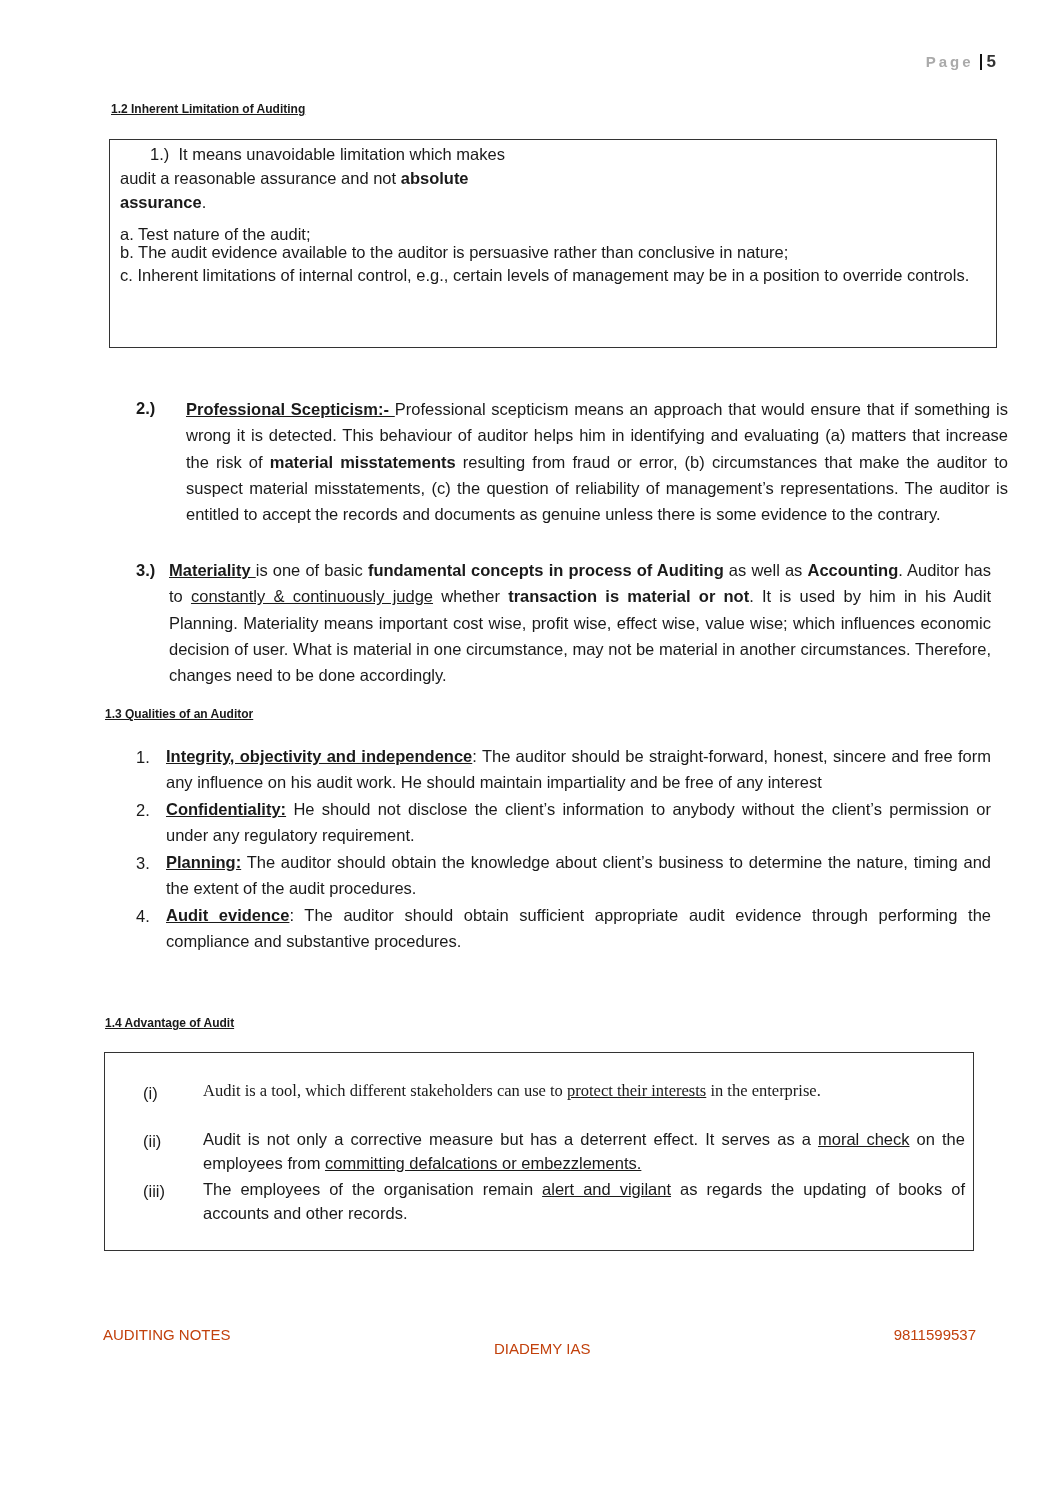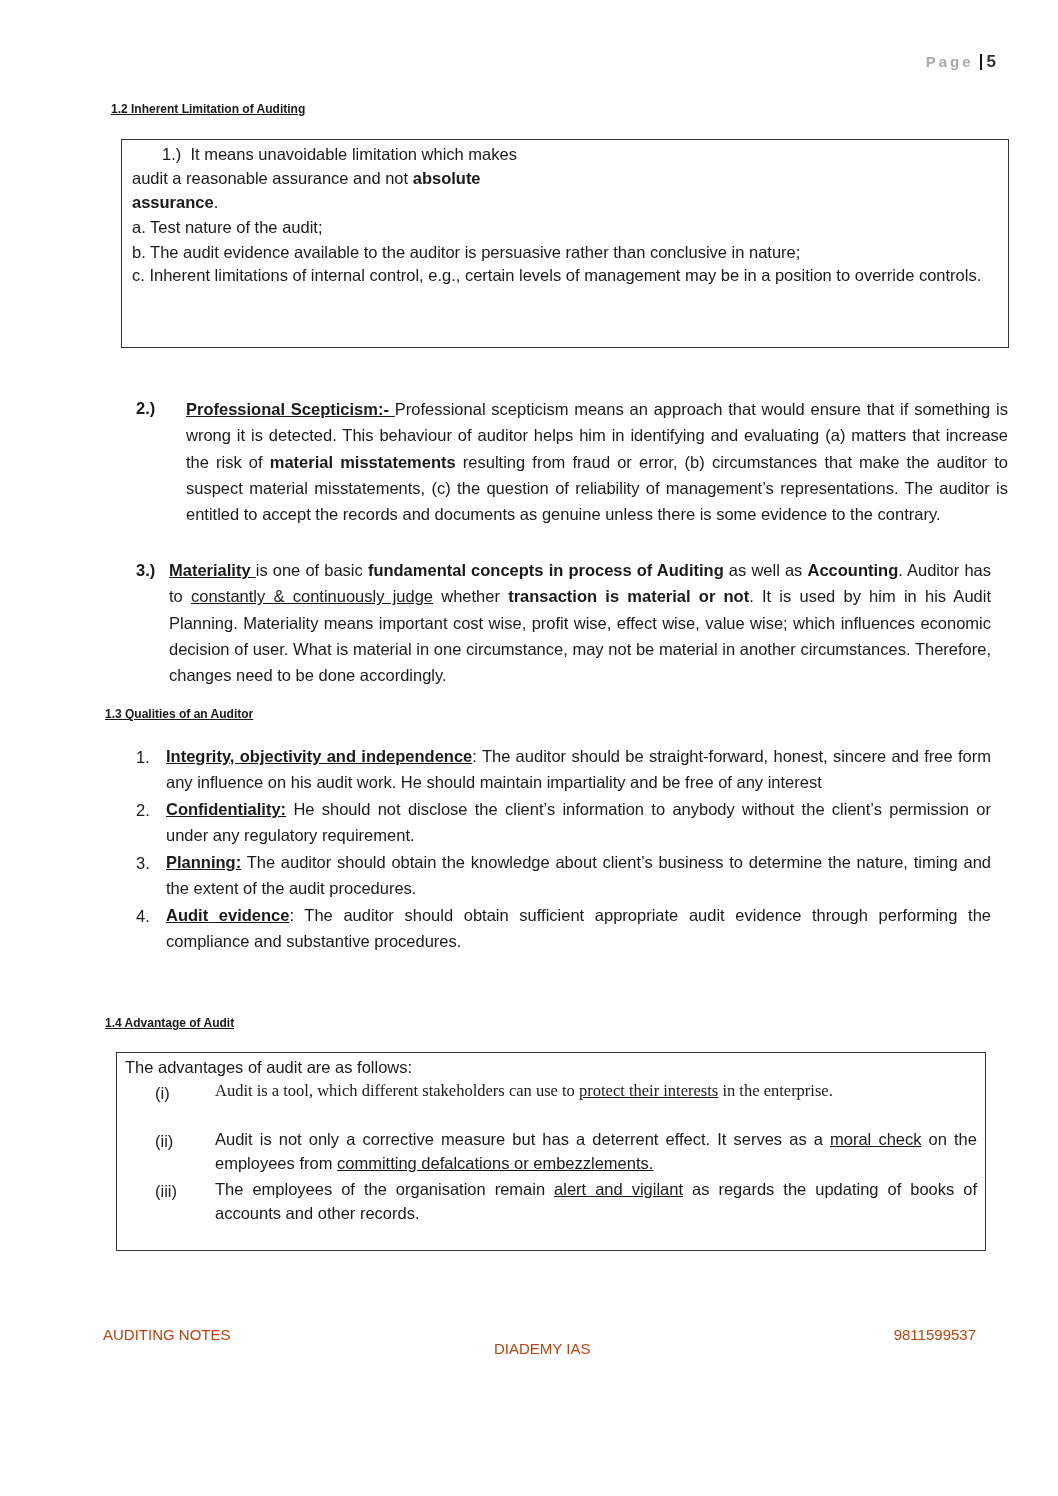--- a/index.html
+++ b/index.html
@@ -3,41 +3,41 @@
   <meta charset="utf-8">
   <style>
     html, body { margin: 0; padding: 0; background: #ffffff; }
     body { width: 1058px; height: 1496px; position: relative; overflow: hidden;
       font-family: "Liberation Sans", sans-serif; color: #1a1a1a; font-size: 16.5px; }
     .page-num { position: absolute; top: 52px; right: 62px; font-size: 14px; color: #333; }
     .page-num .lbl { color: #aaa; letter-spacing: 3px; font-size: 15px; font-weight: bold; }
     .page-num .bar { display: inline-block; width: 2px; height: 16px; background: #111; margin: 0 5px -3px 6px; }
     .page-num .num { font-weight: bold; font-size: 17px; }
     .heading { position: absolute; font-weight: bold; text-decoration: underline; font-size: 12px; }
-    .box { position: absolute; border: 1px solid #333; box-sizing: border-box; margin-left: 12px; }
+    .box { position: absolute; border: 1px solid #333; box-sizing: border-box; }
     .line { position: absolute; white-space: nowrap; line-height: 24px; }
     .just { position: absolute; text-align: justify; text-align-last: left; line-height: 26.3px; }
     .item-num { position: absolute; font-weight: bold; }
     b { font-weight: bold; }
     u { text-decoration: underline; }
     .footer { position: absolute; top: 1326px; font-size: 15px; color: #c2410c; }
   </style>
 </head>
 <body>
 
 <div class="page-num">
   <span class="lbl">Page</span><span class="bar"></span><span class="num">5</span>
 </div>
 
 <div class="heading" style="left:111px; top:102px;">1.2 Inherent Limitation of Auditing</div>
 <div class="box" style="left:109px; top:139px; width:888px; height:209px;">
   <div class="line" style="left:40px; top:2px;"><span>1.)</span>&nbsp; <span>It means unavoidable limitation which makes</span></div>
   <div class="line" style="left:10px; top:26px;"><span>audit a reasonable assurance and not </span><b>absolute</b></div>
   <div class="line" style="left:10px; top:50px;"><b>assurance</b><span>.</span></div>
-  <div class="line" style="left:10px; top:75px;">a. Test nature of the audit;</div>
+  <div class="line" style="left:10px; top:82px;">a. Test nature of the audit;</div>
   <div class="line" style="left:10px; top:100px;">b. The audit evidence available to the auditor is persuasive rather than conclusive in nature;</div>
   <div class="just" style="left:10px; top:123px; width:868px; line-height:25px;">c. Inherent limitations of internal control, e.g., certain levels of management may be in a position to override controls.</div>
 </div>
 
 <div class="item-num" style="left:136px; top:399px;">2.)</div>
 <div class="just" style="left:186px; top:396px; width:822px;">
   <b><u>Professional Scepticism:- </u></b><span>Professional scepticism means an approach that would ensure that if something is wrong it is detected. This behaviour of auditor helps him in identifying and evaluating (a) matters that increase the risk of </span><b>material misstatements</b><span> resulting from fraud or error, (b) circumstances that make the auditor to suspect material misstatements, (c) the question of reliability of management’s representations. The auditor is entitled to accept the records and documents as genuine unless there is some evidence to the contrary.</span>
 </div>
 
 <div class="item-num" style="left:136px; top:561px;">3.)</div>
@@ -62,21 +62,20 @@
   <b><u>Planning:</u></b><span> </span><span>The auditor should obtain the knowledge about client’s business to determine the nature, timing and the extent of the audit procedures.</span>
 </div>
 
 <div class="line" style="left:136px; top:904px;">4.</div>
 <div class="just" style="left:166px; top:902px; width:825px;">
   <b><u>Audit evidence</u></b><span>: </span><span>The auditor should obtain sufficient appropriate audit evidence through performing the compliance and substantive procedures.</span>
 </div>
 
 <div class="heading" style="left:105px; top:1016px;text-decoration:underline;">1.4 Advantage of Audit</div>
 <div class="box" style="left:104px; top:1052px; width:870px; height:199px;">
-  <div class="line" style="left:8px; top:2px;">The advantages of audit are as follows:</div>
 
   <div class="line" style="left:38px; top:28px;">(i)</div>
   <div class="just" style="left:98px; top:26px; width:762px; line-height:24px;font-family:Liberation Serif, serif;">
     <span>Audit is a tool, which different stakeholders can use to </span><u>protect their interests</u><span> in the enterprise.</span>
   </div>
 
   <div class="line" style="left:38px; top:76px;">(ii)</div>
   <div class="just" style="left:98px; top:74px; width:762px; line-height:24px;">
     <span>Audit is not only a corrective measure but has a deterrent effect. It serves as a </span><u>moral check</u><span> on the employees from </span><u>committing defalcations or embezzlements.</u>
   </div>

